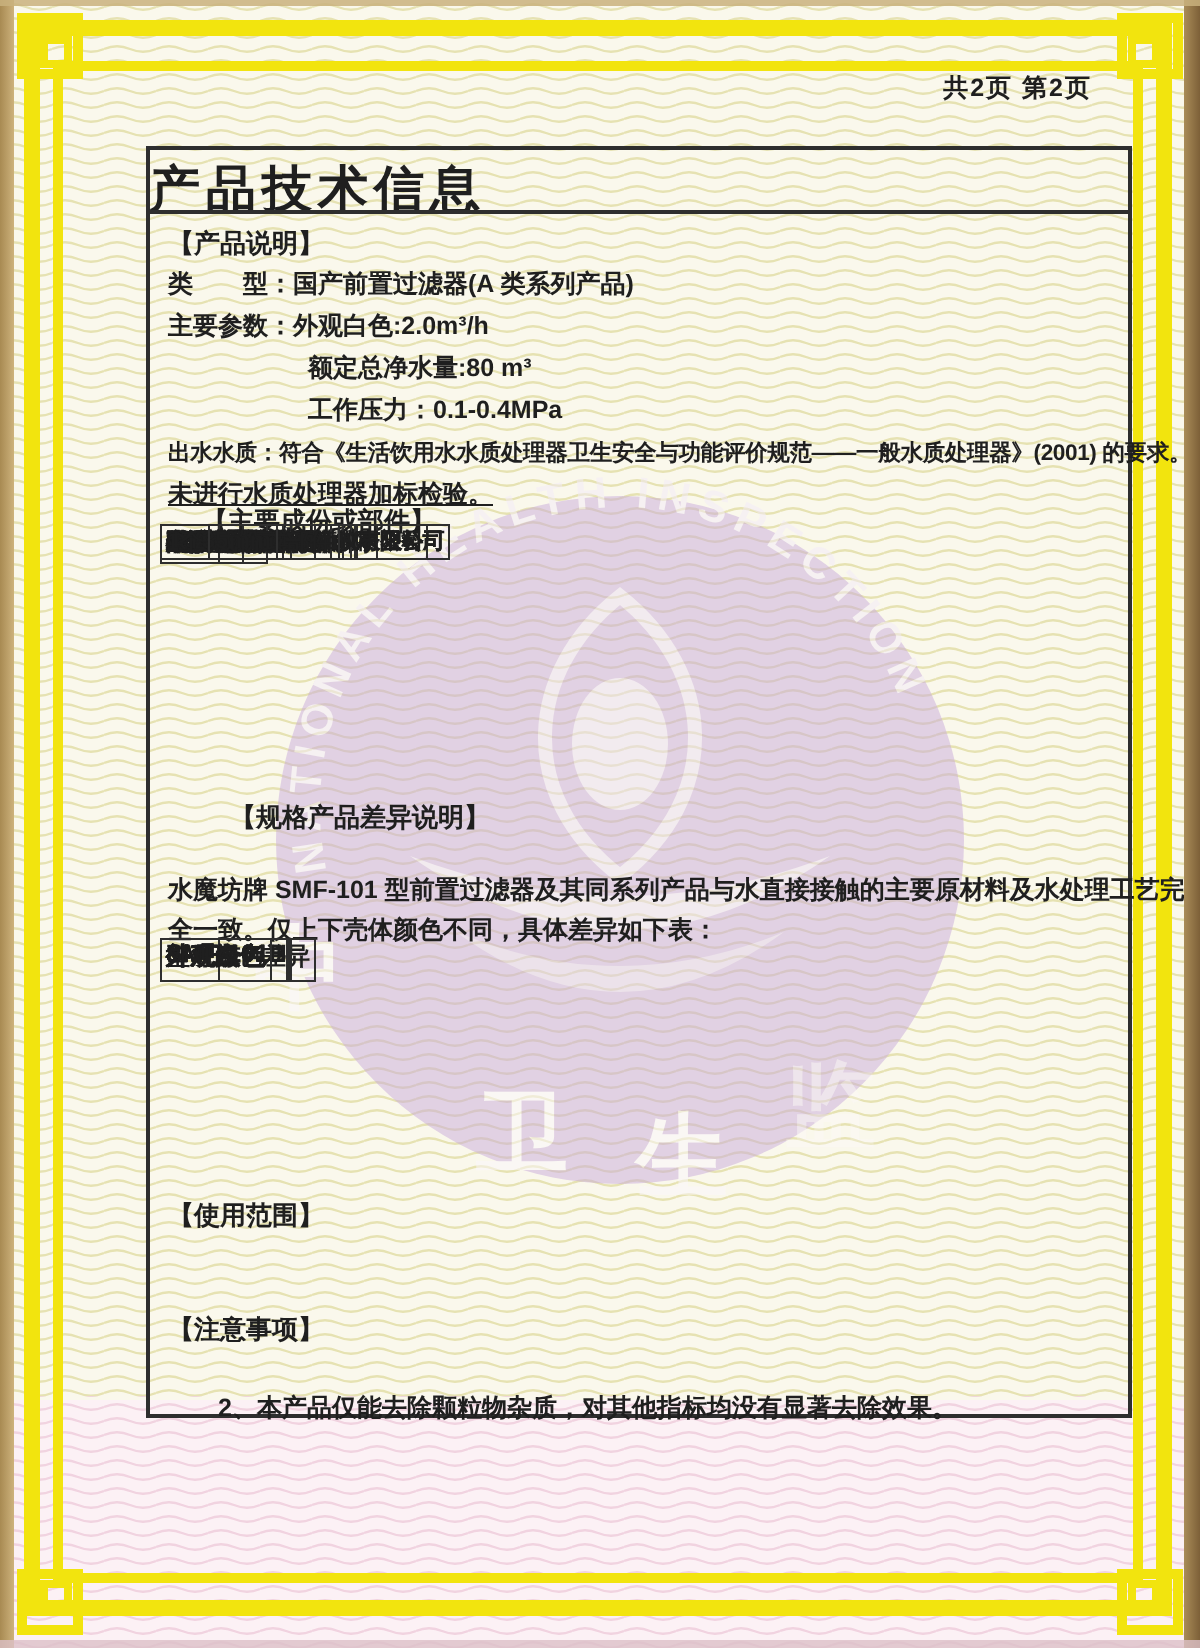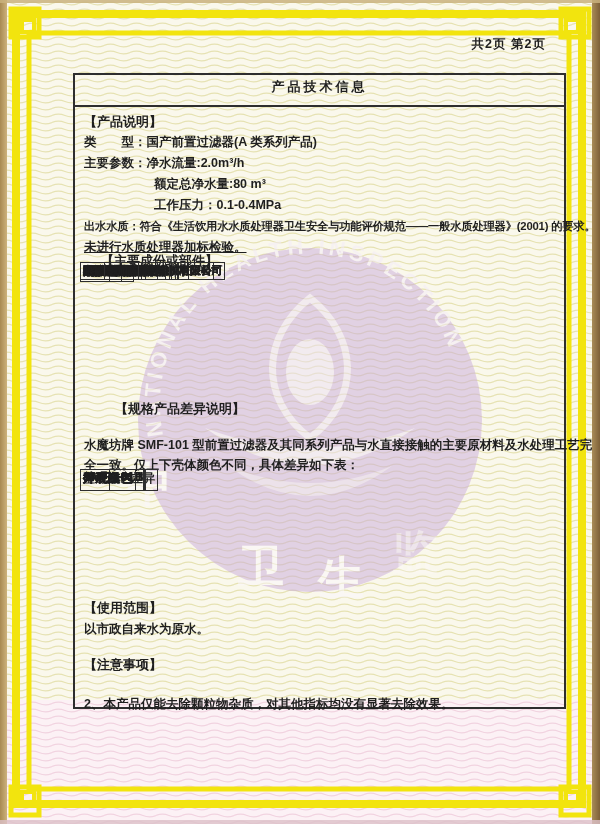--- a/index.html
+++ b/index.html
@@ -23,21 +23,21 @@
     position:absolute;top:36px;left:0;width:546px;text-align:right;
     font-size:12.5px;font-weight:bold;letter-spacing:1px;z-index:4;
   }
 
   
   .doc-box{
     position:absolute;left:73px;top:73px;width:489px;height:632px;
     border:2px solid #2e2e2e;z-index:3;background:transparent;
   }
   .doc-box *{position:absolute;}
-  .doc-title{top:3px;left:0;width:100%;text-align:center;font-size:13px;font-weight:bold;letter-spacing:3px;}
+  .doc-title{top:3px;left:0;width:100%;font-size:25px;font-weight:bold;letter-spacing:3px;}
   .title-rule{top:30px;left:0;width:100%;border-top:2px solid #2e2e2e;height:0;}
   .h{font-size:13px;font-weight:bold;left:9px;white-space:nowrap;}
   .ln{font-size:12.5px;font-weight:bold;left:9px;white-space:nowrap;}
   .ln.indent{left:79px;}
   .ln.tight{font-size:11.3px;letter-spacing:-.2px;}
 
   
   table{border-collapse:collapse;table-layout:fixed;}
   td,th{
     position:static;border:1.5px solid #2e2e2e;text-align:center;vertical-align:middle;
@@ -55,21 +55,21 @@
   .tbl-diff td{height:20px;font-size:12.5px;}
 
   
   .h-desc{top:38px;} .ln-type{top:59px;} .ln-params{top:80px;}
   .ln-rated{top:101px;} .ln-press{top:122px;}
   .ln-water{top:144px;} .ln-nospike{top:164px;text-decoration:underline;}
   .h-comp{top:177px;margin-left:17px;}
   .h-diff{top:325px;margin-left:31px;}
   .ln-para1{top:362px;} .ln-para2{top:382px;}
   .h-usage{top:524px;} .ln-usage{top:546px;}
-  .h-notice{top:581px;} .ln-item1{top:602px;} .ln-item2{top:621px;}
+  .h-notice{top:581px;} .ln-item1{top:602px;} .ln-item2{top:621px;margin-left:25px;}
 </style>
 </head>
 <body>
 
 <div id="page">
 
   <svg class="layer" width="600" height="824" viewBox="0 0 600 824">
     <defs>
       <pattern id="wg" width="26" height="7" patternUnits="userSpaceOnUse">
         <path d="M0 3.5 Q 6.5 0.8 13 3.5 T 26 3.5" stroke="#e6e2b2" fill="none" stroke-width="1.2"></path>
@@ -127,21 +127,21 @@
   </svg>
 
   <div class="pagination">共2页  第2页</div>
 
   <div class="doc-box">
     <div class="doc-title">产品技术信息</div>
     <div class="title-rule"></div>
 
     <div class="h h-desc">【产品说明】</div>
     <div class="ln ln-type">类　　型：国产前置过滤器(A 类系列产品)</div>
-    <div class="ln ln-params">主要参数：净水流量:2.0m³/h</div>
+    <div class="ln ln-params">主要参数：外观白色:2.0m³/h</div>
     <div class="ln indent ln-rated">额定总净水量:80 m³</div>
     <div class="ln indent ln-press">工作压力：0.1-0.4MPa</div>
     <div class="ln tight ln-water">出水水质：符合《生活饮用水水质处理器卫生安全与功能评价规范——一般水质处理器》(2001) 的要求。</div>
     <div class="ln ln-nospike">未进行水质处理器加标检验。</div>
 
     <div class="h h-comp">【主要成份或部件】</div>
     <table class="tbl-components">
       <colgroup>
           <col class="c1">
           <col class="c2">
@@ -225,21 +225,20 @@
         <td>外观灰色</td>
       </tr>
       <tr>
         <td>SMF-101L</td>
         <td>外观绿色</td>
       </tr>
     </tbody>
       </table>
 
     <div class="h h-usage">【使用范围】</div>
-    <div class="ln ln-usage">以市政自来水为原水。</div>
 
     <div class="h h-notice">【注意事项】</div>
     <div class="ln ln-item2">2、本产品仅能去除颗粒物杂质，对其他指标均没有显著去除效果。</div>
   </div>
 
   <div class="edge edge-left"></div>
   <div class="edge edge-right"></div>
   <div class="edge edge-top"></div>
   <div class="edge edge-bottom"></div>
 </div>

